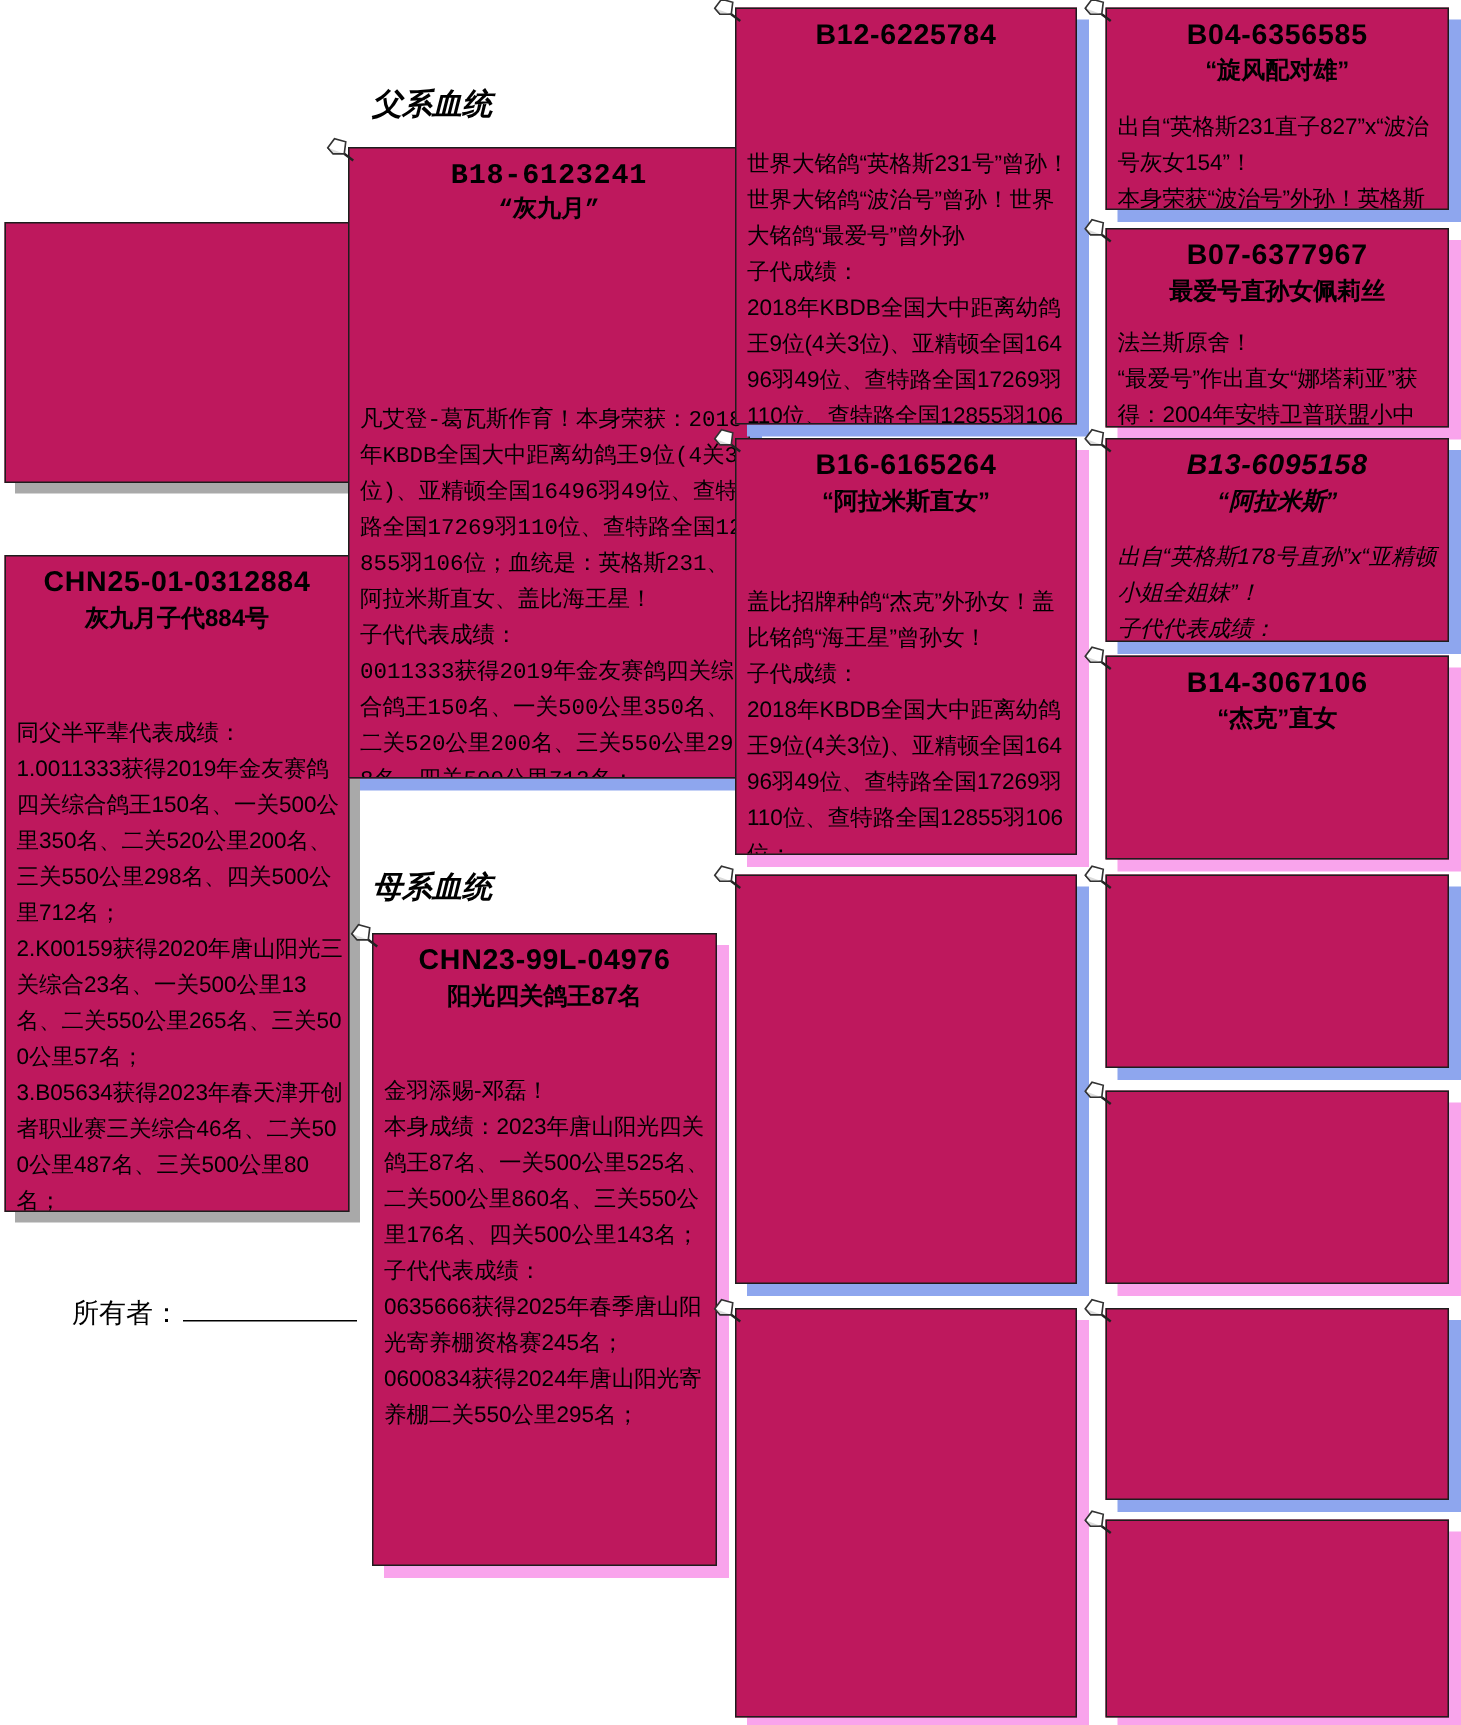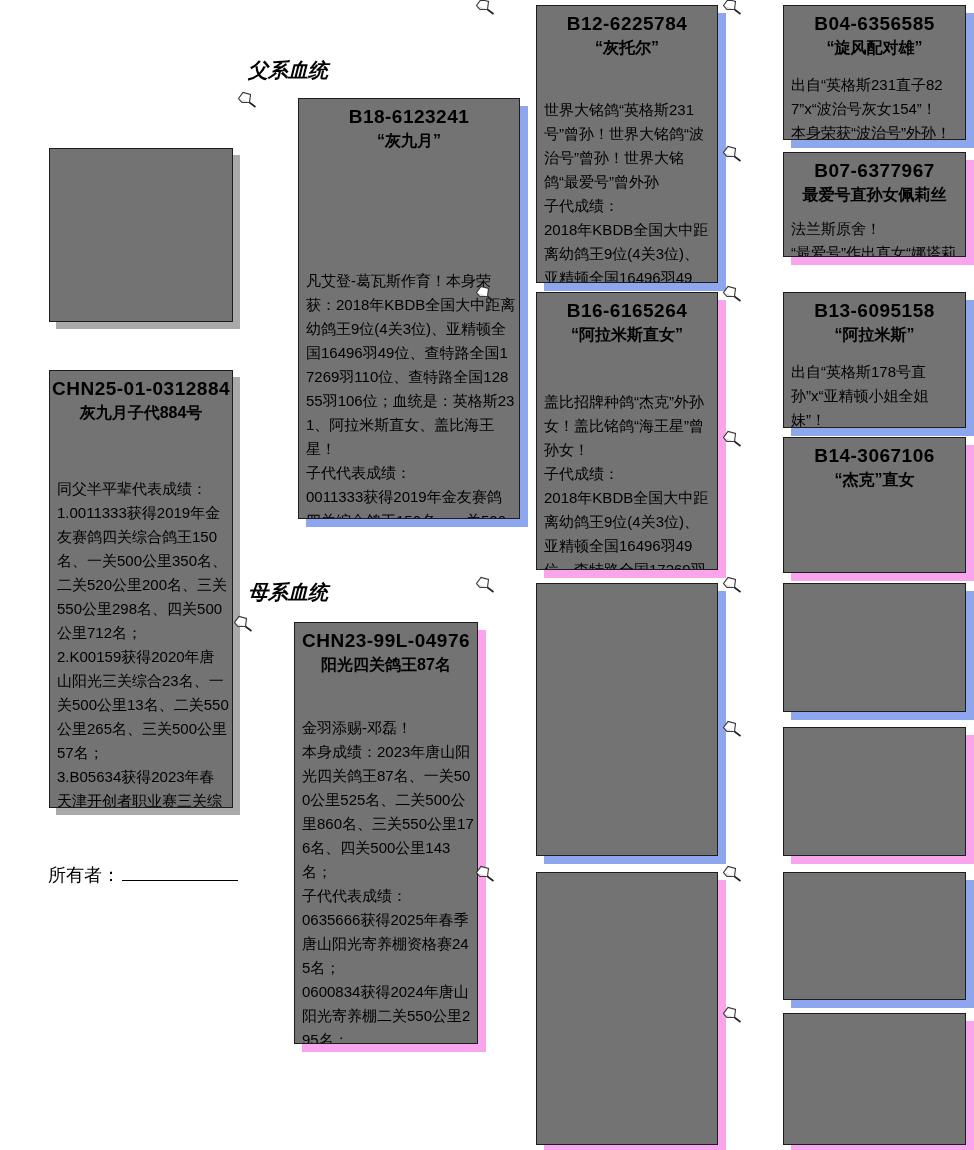--- a/index.html
+++ b/index.html
@@ -3,22 +3,22 @@
 <meta charset="utf-8">
 <style>
   html,body { margin:0; padding:0; background:#ffffff; }
   .canvas {
     position:relative; width:974px; height:1150px;
     font-family:"Liberation Sans","DejaVu Sans",sans-serif;
     color:#000; background:#ffffff; overflow:hidden;
   }
   .slot { position:absolute; }
   .pbox {
-    position:absolute; inset:0; background:#737373;
-    border:1px solid #1d1d1d; overflow:hidden;margin-left:46px;
+    position:absolute; inset:0; background:#be185d;
+    border:1px solid #1d1d1d; overflow:hidden;
   }
   .shadow-blue .pbox { box-shadow:8px 8px 0 0 #8ea6ee; }
   .shadow-pink .pbox { box-shadow:8px 8px 0 0 #f9a4ec; }
   .shadow-gray .pbox { box-shadow:7px 7px 0 0 #a9a9a9; }
   .box-title {
     margin-top:6px; text-align:center; font-weight:bold;
     font-size:19px; line-height:24px; letter-spacing:0.5px;
   }
   .box-subtitle {
     text-align:center; font-weight:bold; font-size:16px; line-height:23px;
@@ -62,21 +62,21 @@
 同母半平辈代表成绩：</div>
     </div>
   </div>
 
   <div class="owner" style="left:48px; top:866px;">
     <span>所有者：</span><span class="owner-line"></span>
   </div>
 
   <div class="section-label" style="left:248px; top:62px;">父系血统</div>
 
-  <div class="slot shadow-blue" style="left:252px; top:98px; width:268px; height:421px;">
+  <div class="slot shadow-blue" style="left:232px; top:98px; width:268px; height:421px;font-family:Liberation Mono, monospace;">
     <span class="pin"><svg viewBox="0 0 21 21" width="21" height="21">
           <line x1="13.5" y1="12.5" x2="19.5" y2="17" stroke="#222" stroke-width="1.6"></line>
           <path d="M2.5 8.5 L7 2.5 L14.5 4.5 L13.5 12.5 L6 12.5 Z" fill="#ffffff" stroke="#333" stroke-width="1.1"></path>
           <path d="M2.5 8.5 L6 12.5 L13.5 12.5" fill="#dcdcdc" stroke="#333" stroke-width="0.9"></path>
         </svg></span>
     <div class="pbox" style="--body-top:170px;">
       <div class="box-title">B18-6123241</div>
       <div class="box-subtitle">“灰九月”</div>
       <div class="box-body">凡艾登-葛瓦斯作育！本身荣获：2018年KBDB全国大中距离幼鸽王9位(4关3位)、亚精顿全国16496羽49位、查特路全国17269羽110位、查特路全国12855羽106位；血统是：英格斯231、阿拉米斯直女、盖比海王星！
 子代代表成绩：
@@ -105,21 +105,20 @@
   </div>
 
   <div class="slot shadow-blue" style="left:490px; top:5px; width:228px; height:278px;">
     <span class="pin"><svg viewBox="0 0 21 21" width="21" height="21">
           <line x1="13.5" y1="12.5" x2="19.5" y2="17" stroke="#222" stroke-width="1.6"></line>
           <path d="M2.5 8.5 L7 2.5 L14.5 4.5 L13.5 12.5 L6 12.5 Z" fill="#ffffff" stroke="#333" stroke-width="1.1"></path>
           <path d="M2.5 8.5 L6 12.5 L13.5 12.5" fill="#dcdcdc" stroke="#333" stroke-width="0.9"></path>
         </svg></span>
     <div class="pbox" style="--body-top:92px;">
       <div class="box-title">B12-6225784</div>
-      <div class="box-subtitle">“灰托尔”</div>
       <div class="box-body">世界大铭鸽“英格斯231号”曾孙！世界大铭鸽“波治号”曾孙！世界大铭鸽“最爱号”曾外孙
 子代成绩：
 2018年KBDB全国大中距离幼鸽王9位(4关3位)、亚精顿全国16496羽49位、查特路全国17269羽110位、查特路全国12855羽106位；</div>
     </div>
   </div>
 
   <div class="slot shadow-pink" style="left:490px; top:292px; width:228px; height:278px;">
     <span class="pin"><svg viewBox="0 0 21 21" width="21" height="21">
           <line x1="13.5" y1="12.5" x2="19.5" y2="17" stroke="#222" stroke-width="1.6"></line>
           <path d="M2.5 8.5 L7 2.5 L14.5 4.5 L13.5 12.5 L6 12.5 Z" fill="#ffffff" stroke="#333" stroke-width="1.1"></path>
@@ -159,35 +158,35 @@
           <path d="M2.5 8.5 L6 12.5 L13.5 12.5" fill="#dcdcdc" stroke="#333" stroke-width="0.9"></path>
         </svg></span>
     <div class="pbox" style="--body-top:67px;">
       <div class="box-title">B04-6356585</div>
       <div class="box-subtitle">“旋风配对雄”</div>
       <div class="box-body">出自“英格斯231直子827”x“波治号灰女154”！
 本身荣获“波治号”外孙！英格斯</div>
     </div>
   </div>
 
-  <div class="slot shadow-pink" style="left:737px; top:152px; width:229px; height:105px;">
+  <div class="slot shadow-pink" style="left:737px; top:152px; width:229px; height:133px;">
     <span class="pin"><svg viewBox="0 0 21 21" width="21" height="21">
           <line x1="13.5" y1="12.5" x2="19.5" y2="17" stroke="#222" stroke-width="1.6"></line>
           <path d="M2.5 8.5 L7 2.5 L14.5 4.5 L13.5 12.5 L6 12.5 Z" fill="#ffffff" stroke="#333" stroke-width="1.1"></path>
           <path d="M2.5 8.5 L6 12.5 L13.5 12.5" fill="#dcdcdc" stroke="#333" stroke-width="0.9"></path>
         </svg></span>
     <div class="pbox" style="--body-top:64px;">
       <div class="box-title">B07-6377967</div>
       <div class="box-subtitle">最爱号直孙女佩莉丝</div>
       <div class="box-body">法兰斯原舍！
 “最爱号”作出直女“娜塔莉亚”获得：2004年安特卫普联盟小中</div>
     </div>
   </div>
 
-  <div class="slot shadow-blue" style="left:737px; top:292px; width:229px; height:136px;">
+  <div class="slot shadow-blue" style="left:737px; top:292px; width:229px; height:136px;font-style:italic;">
     <span class="pin"><svg viewBox="0 0 21 21" width="21" height="21">
           <line x1="13.5" y1="12.5" x2="19.5" y2="17" stroke="#222" stroke-width="1.6"></line>
           <path d="M2.5 8.5 L7 2.5 L14.5 4.5 L13.5 12.5 L6 12.5 Z" fill="#ffffff" stroke="#333" stroke-width="1.1"></path>
           <path d="M2.5 8.5 L6 12.5 L13.5 12.5" fill="#dcdcdc" stroke="#333" stroke-width="0.9"></path>
         </svg></span>
     <div class="pbox" style="--body-top:67px;">
       <div class="box-title">B13-6095158</div>
       <div class="box-subtitle">“阿拉米斯”</div>
       <div class="box-body">出自“英格斯178号直孙”x“亚精顿小姐全姐妹”！
 子代代表成绩：</div>

